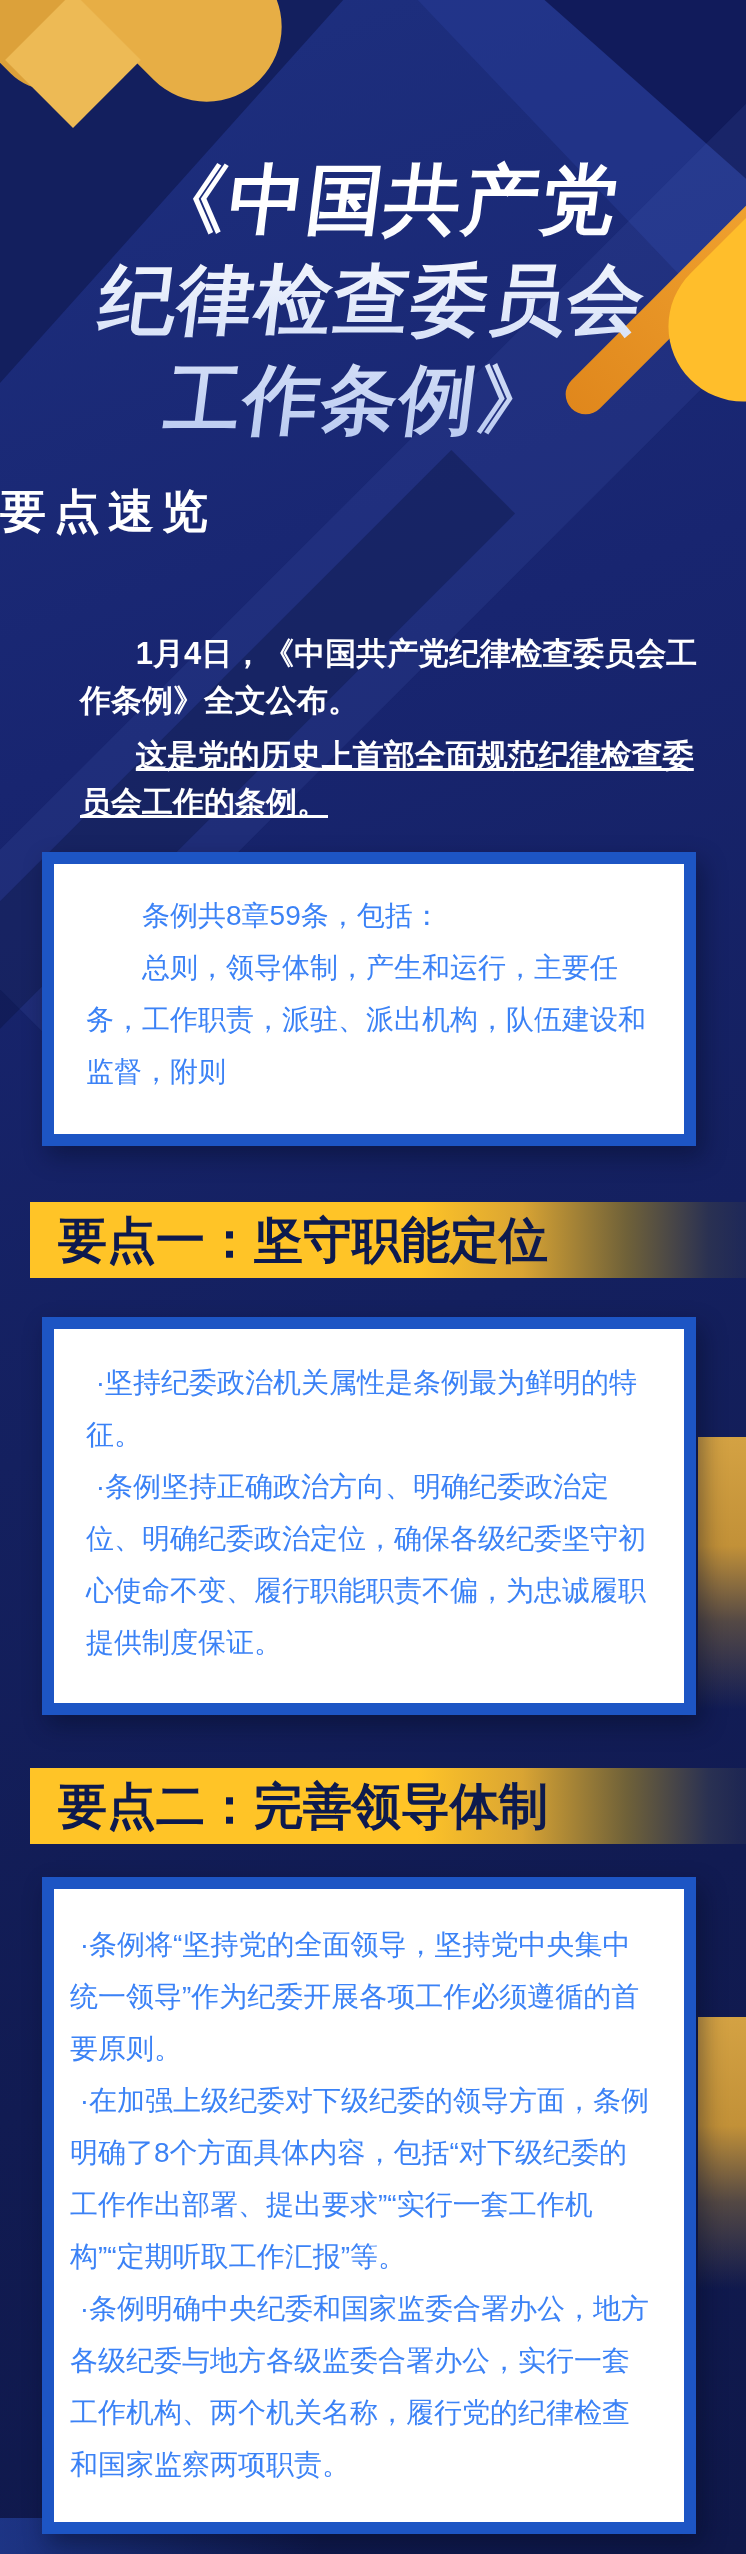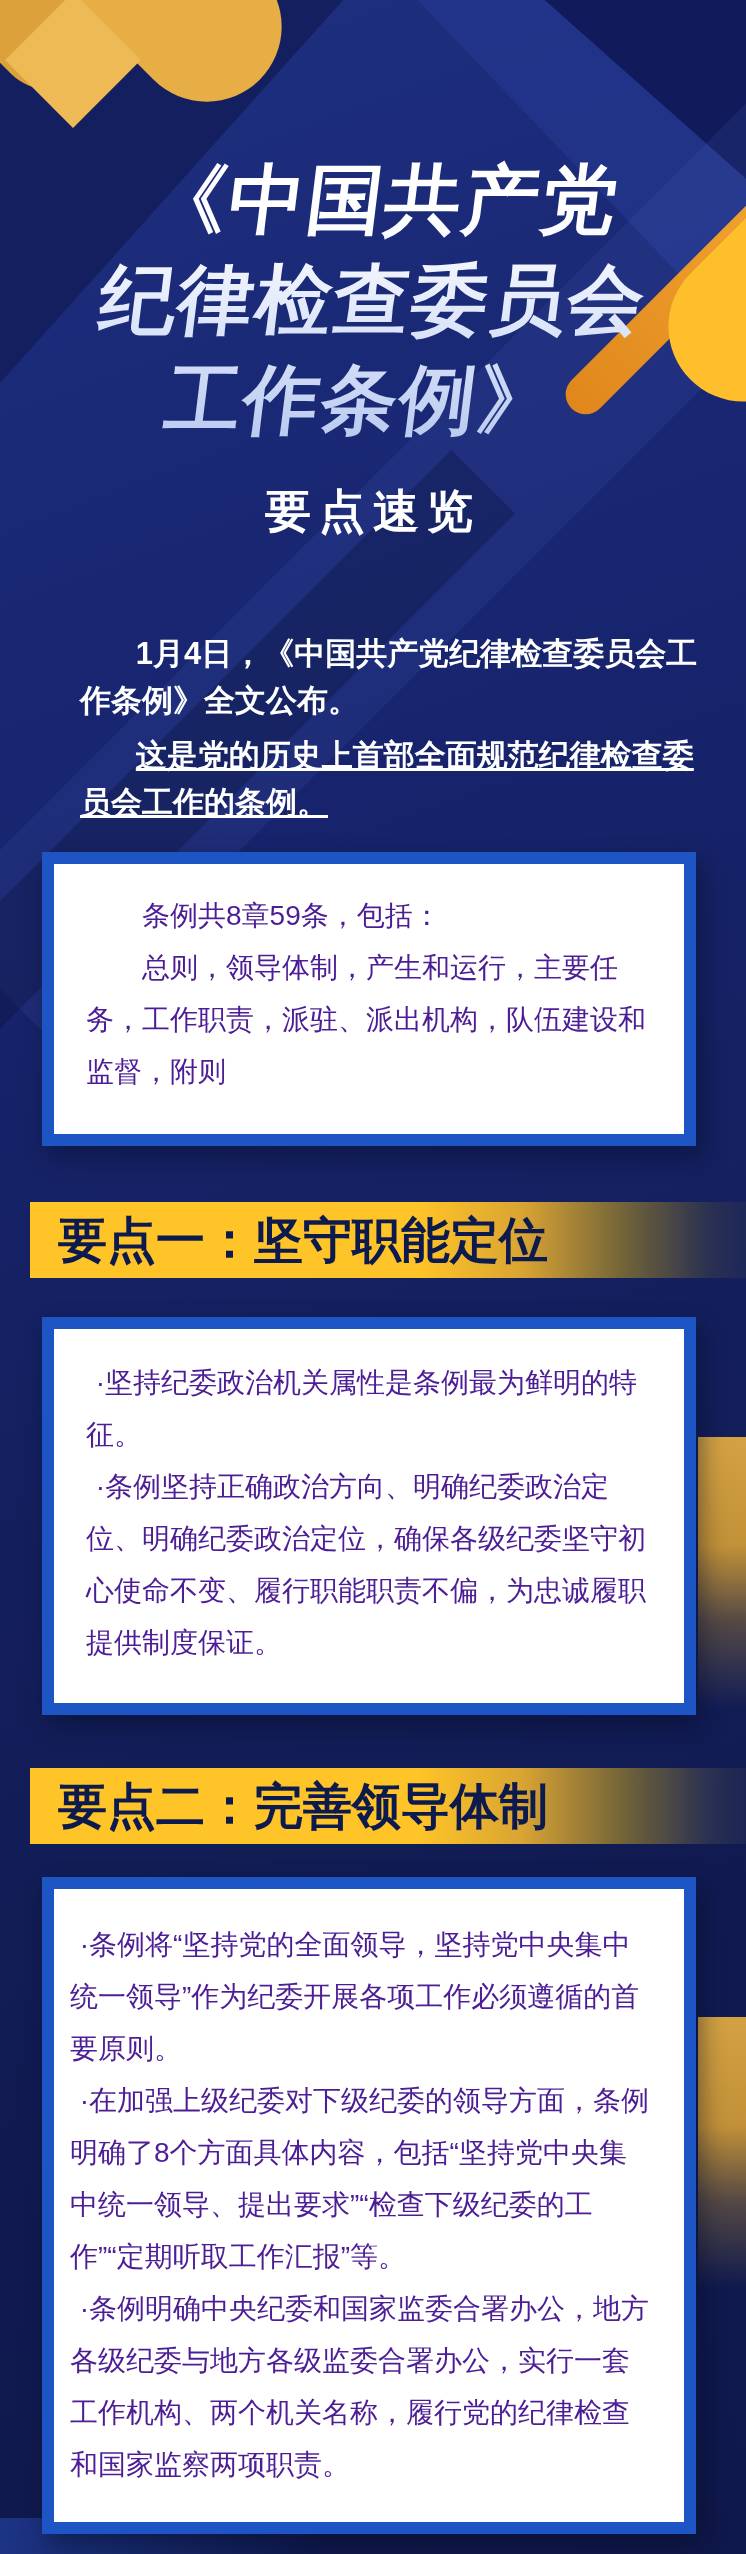--- a/index.html
+++ b/index.html
@@ -54,34 +54,34 @@
     letter-spacing:2px;transform:skewX(-7deg);
     color:#e8eefc;
     background:linear-gradient(180deg,#ffffff 22%,#dde6f9 58%,#b7c8f0 100%);
     -webkit-background-clip:text;background-clip:text;
     -webkit-text-fill-color:transparent;
     text-shadow:0 8px 18px rgba(4,10,40,.0);
     z-index:5;
   }
   .subtitle{
     position:absolute;left:0;top:482px;width:746px;
-    text-align:center;color:#ffffff;font-weight:900;
+    color:#ffffff;font-weight:900;
     font-size:46px;line-height:58px;letter-spacing:8px;z-index:5;
   }
   .intro{
     position:absolute;left:80px;top:630px;width:624px;
     color:#ffffff;font-size:31px;line-height:47px;font-weight:600;z-index:5;
   }
   .intro p{margin:0;text-indent:1.8em;}
   .intro p + p{margin-top:8px;text-decoration:underline;}
   .card{
     position:absolute;left:42px;width:654px;box-sizing:border-box;
     background:#ffffff;border:12px solid #1d55c4;
     box-shadow:6px 10px 22px rgba(5,10,35,.45);
-    color:#4c1d95;font-size:28px;line-height:52px;z-index:6;
+    color:#3b82f6;font-size:28px;line-height:52px;z-index:6;
   }
   .card p{margin:0;}
   .card-overview{top:852px;height:294px;padding:26px 28px 0 32px;}
   .card-overview p{text-indent:2em;}
   .card-k1{top:1317px;height:398px;padding:28px 30px 0 32px;}
   .card-k2{top:1877px;height:657px;padding:30px 30px 0 16px;}
   .card-k1 p,.card-k2 p{text-indent:.35em;}
   .banner{
     position:absolute;left:0;width:746px;height:76px;
     line-height:76px;padding-left:28px;box-sizing:border-box;
@@ -131,17 +131,17 @@
 
   <div class="banner banner-1">要点一：坚守职能定位</div>
   <div class="card card-k1">
     <p>·坚持纪委政治机关属性是条例最为鲜明的特征。</p>
     <p>·条例坚持正确政治方向、明确纪委政治定位、明确纪委政治定位，确保各级纪委坚守初心使命不变、履行职能职责不偏，为忠诚履职提供制度保证。</p>
   </div>
 
   <div class="banner banner-2">要点二：完善领导体制</div>
   <div class="card card-k2">
     <p>·条例将“坚持党的全面领导，坚持党中央集中统一领导”作为纪委开展各项工作必须遵循的首要原则。</p>
-    <p>·在加强上级纪委对下级纪委的领导方面，条例明确了8个方面具体内容，包括“坚持党中央集中统一领导、提出要求”“检查下级纪委的工作”“定期听取工作汇报”等。</p>
+    <p>·在加强上级纪委对下级纪委的领导方面，条例明确了8个方面具体内容，包括“对下级纪委的工作作出部署、提出要求”“实行一套工作机构”“定期听取工作汇报”等。</p>
     <p>·条例明确中央纪委和国家监委合署办公，地方各级纪委与地方各级监委合署办公，实行一套工作机构、两个机关名称，履行党的纪律检查和国家监察两项职责。</p>
   </div>
 
 </div>
 
 </body></html>

